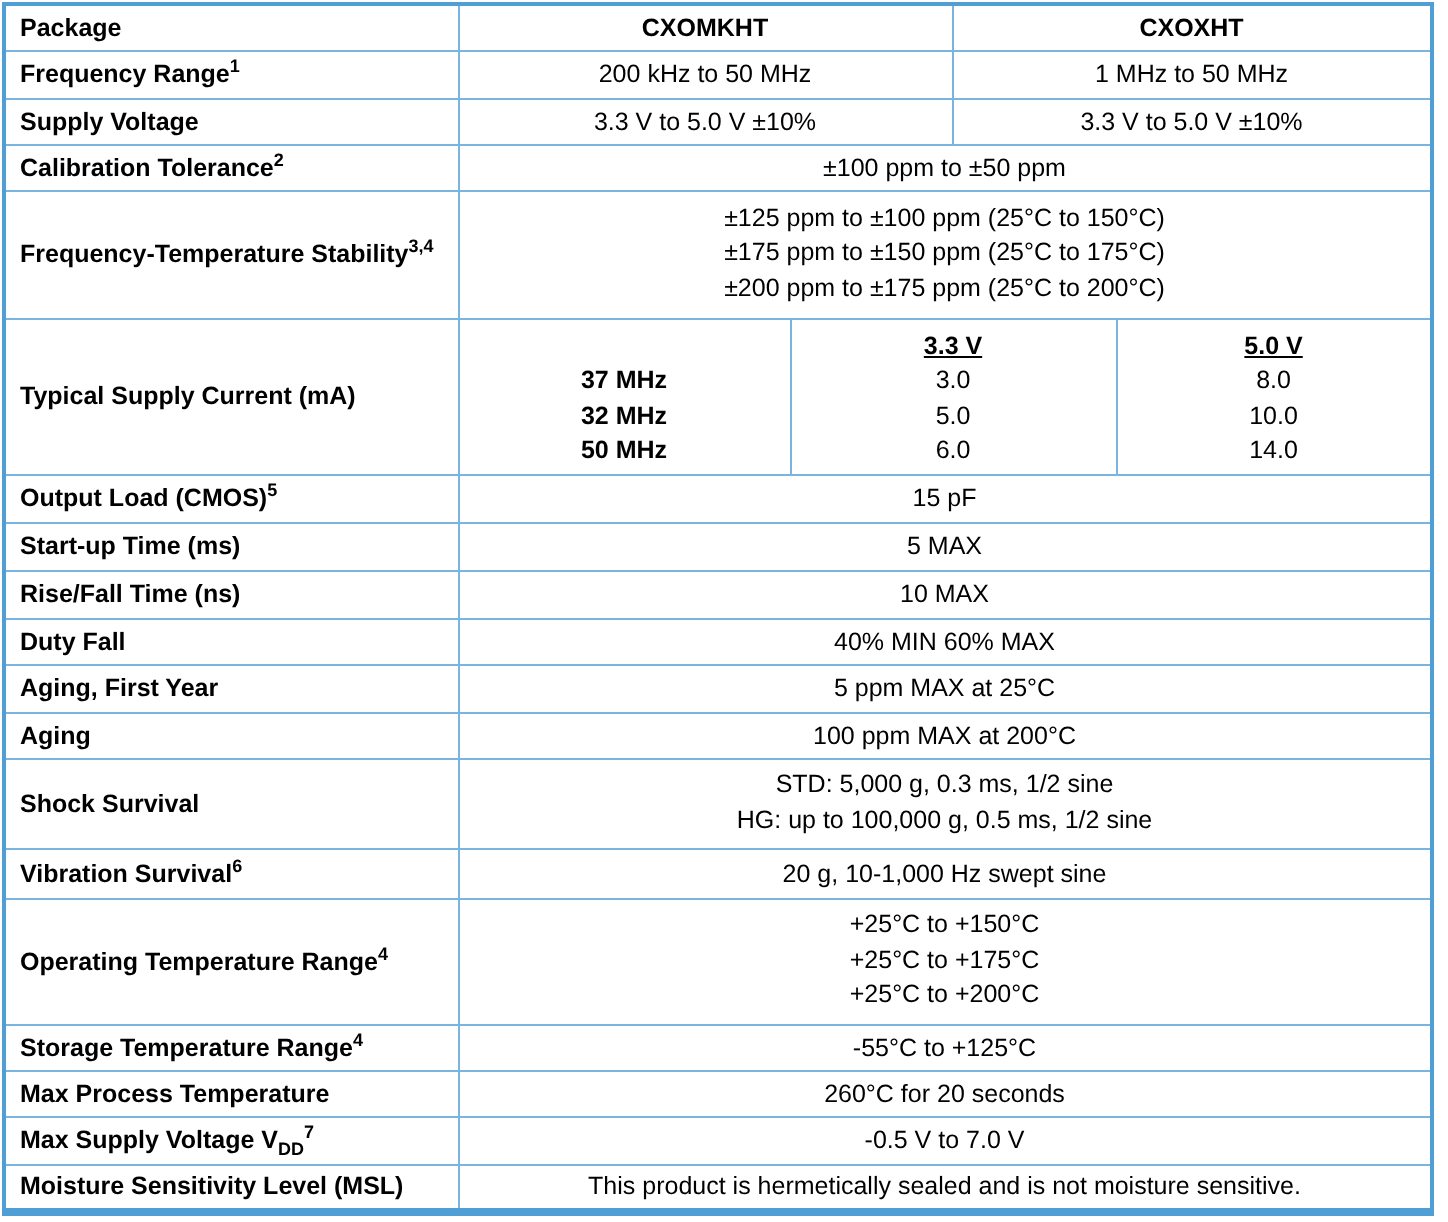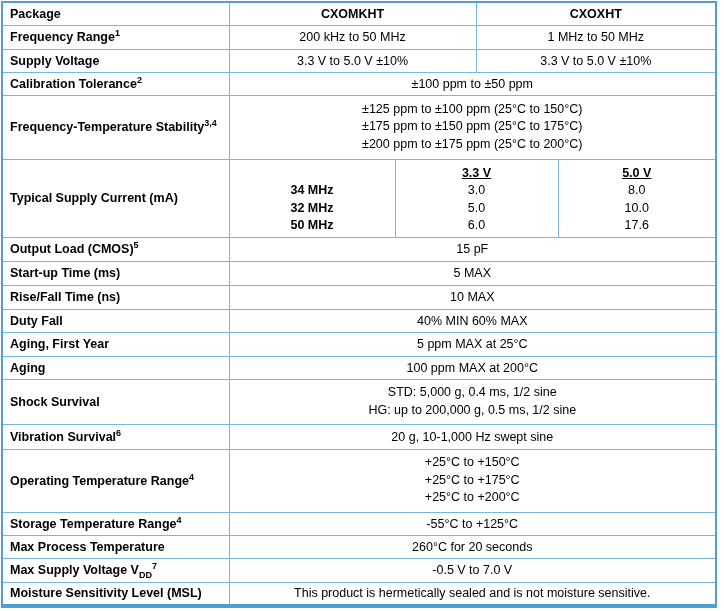--- a/index.html
+++ b/index.html
@@ -98,35 +98,35 @@
       <div>±125 ppm to ±100 ppm (25°C to 150°C)</div>
       <div>±175 ppm to ±150 ppm (25°C to 175°C)</div>
       <div>±200 ppm to ±175 ppm (25°C to 200°C)</div>
     </td>
   </tr>
 
   <tr style="height:78px">
     <td class="lbl"><span>Typical Supply Current (mA)</span></td>
     <td class="val sc">
       <div>&nbsp;</div>
-      <div class="bold">34 MHz</div>
+      <div class="bold">37 MHz</div>
       <div class="bold">32 MHz</div>
       <div class="bold">50 MHz</div>
     </td>
     <td class="val sc" colspan="2">
       <div class="subhead">3.3 V</div>
       <div>3.0</div>
       <div>5.0</div>
       <div>6.0</div>
     </td>
     <td class="val sc">
       <div class="subhead">5.0 V</div>
       <div>8.0</div>
       <div>10.0</div>
-      <div>17.6</div>
+      <div>14.0</div>
     </td>
   </tr>
 
   <tr style="height:24px">
     <td class="lbl"><span>Output Load (CMOS)</span><sup>5</sup></td>
     <td class="val" colspan="4">15 pF</td>
   </tr>
 
   <tr style="height:24px">
     <td class="lbl"><span>Start-up Time (ms)</span></td>
@@ -149,22 +149,22 @@
   </tr>
 
   <tr style="height:23px">
     <td class="lbl"><span>Aging</span></td>
     <td class="val" colspan="4">100 ppm MAX at 200°C</td>
   </tr>
 
   <tr style="height:45px">
     <td class="lbl"><span>Shock Survival</span></td>
     <td class="val multiline" colspan="4">
-      <div>STD: 5,000 g, 0.4 ms, 1/2 sine</div>
-      <div>HG: up to 200,000 g, 0.5 ms, 1/2 sine</div>
+      <div>STD: 5,000 g, 0.3 ms, 1/2 sine</div>
+      <div>HG: up to 100,000 g, 0.5 ms, 1/2 sine</div>
     </td>
   </tr>
 
   <tr style="height:25px">
     <td class="lbl"><span>Vibration Survival</span><sup>6</sup></td>
     <td class="val" colspan="4">20 g, 10-1,000 Hz swept sine</td>
   </tr>
 
   <tr style="height:63px">
     <td class="lbl"><span>Operating Temperature Range</span><sup>4</sup></td>

